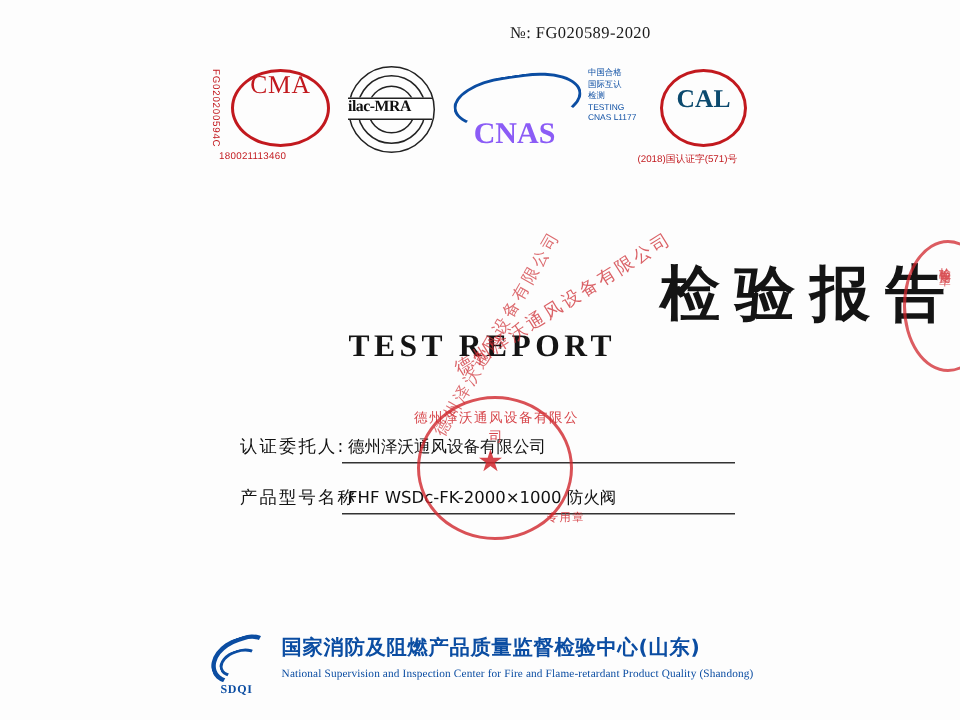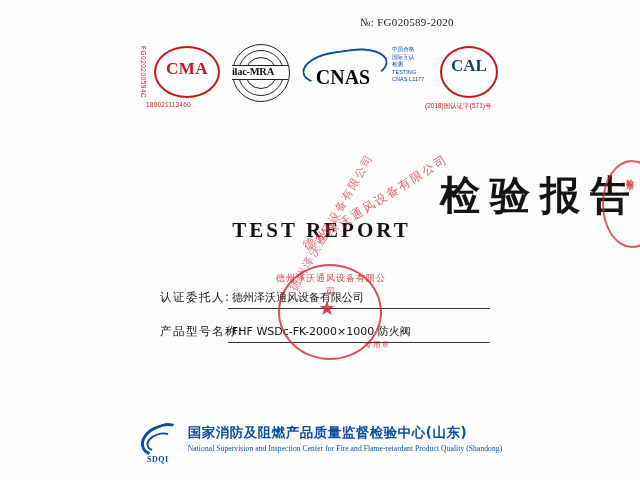--- a/index.html
+++ b/index.html
@@ -22,21 +22,20 @@
 
   
   .report-no {
     position: absolute;
     top: 16px;
     left: 340px;
     font-size: 11px;
     color: #1a1a1a;
     letter-spacing: 0.3px;
     font-family: "Liberation Serif", serif;
-    margin-left: 20px;
   }
 
   
   .logo-strip {
     position: absolute;
     top: 44px;
     left: 140px;
     width: 330px;
     height: 75px;
   }
@@ -64,23 +63,23 @@
   .cma .oval {
     position: absolute;
     inset: 0;
     border: 2.2px solid #c2191e;
     border-radius: 50%;
   }
   .cma .txt {
     position: absolute;
     width: 100%;
     text-align: center;
-    top: 13px;
+    top: 1px;
     font-size: 17px;
-    font-weight: bold;
+    font-weight: normal;
     color: #c2191e;
     letter-spacing: 0.5px;
     font-family: "Liberation Serif", serif;
   }
   .cma-code {
     position: absolute;
     left: 6px;
     top: 57px;
     font-size: 6.5px;
     color: #c2191e;
@@ -139,26 +138,26 @@
     height: 30px;
     border: 2.5px solid #0b4da2;
     border-radius: 50%/60%;
     border-bottom-color: transparent;
     border-left-color: #0b4da2;
     transform: rotate(-8deg);
   }
   .cnas .word {
     position: absolute;
     left: 0;
-    top: 16px;
+    top: 28px;
     width: 100%;
     text-align: center;
     font-size: 20px;
     font-weight: bold;
-    color: #000000;
+    color: #8b5cf6;
     font-family: "Liberation Serif", serif;
     letter-spacing: 0px;
   }
   .cnas-side {
     position: absolute;
     left: 252px;
     top: 2px;
     font-size: 5.6px;
     line-height: 1.35;
     color: #0b4da2;

